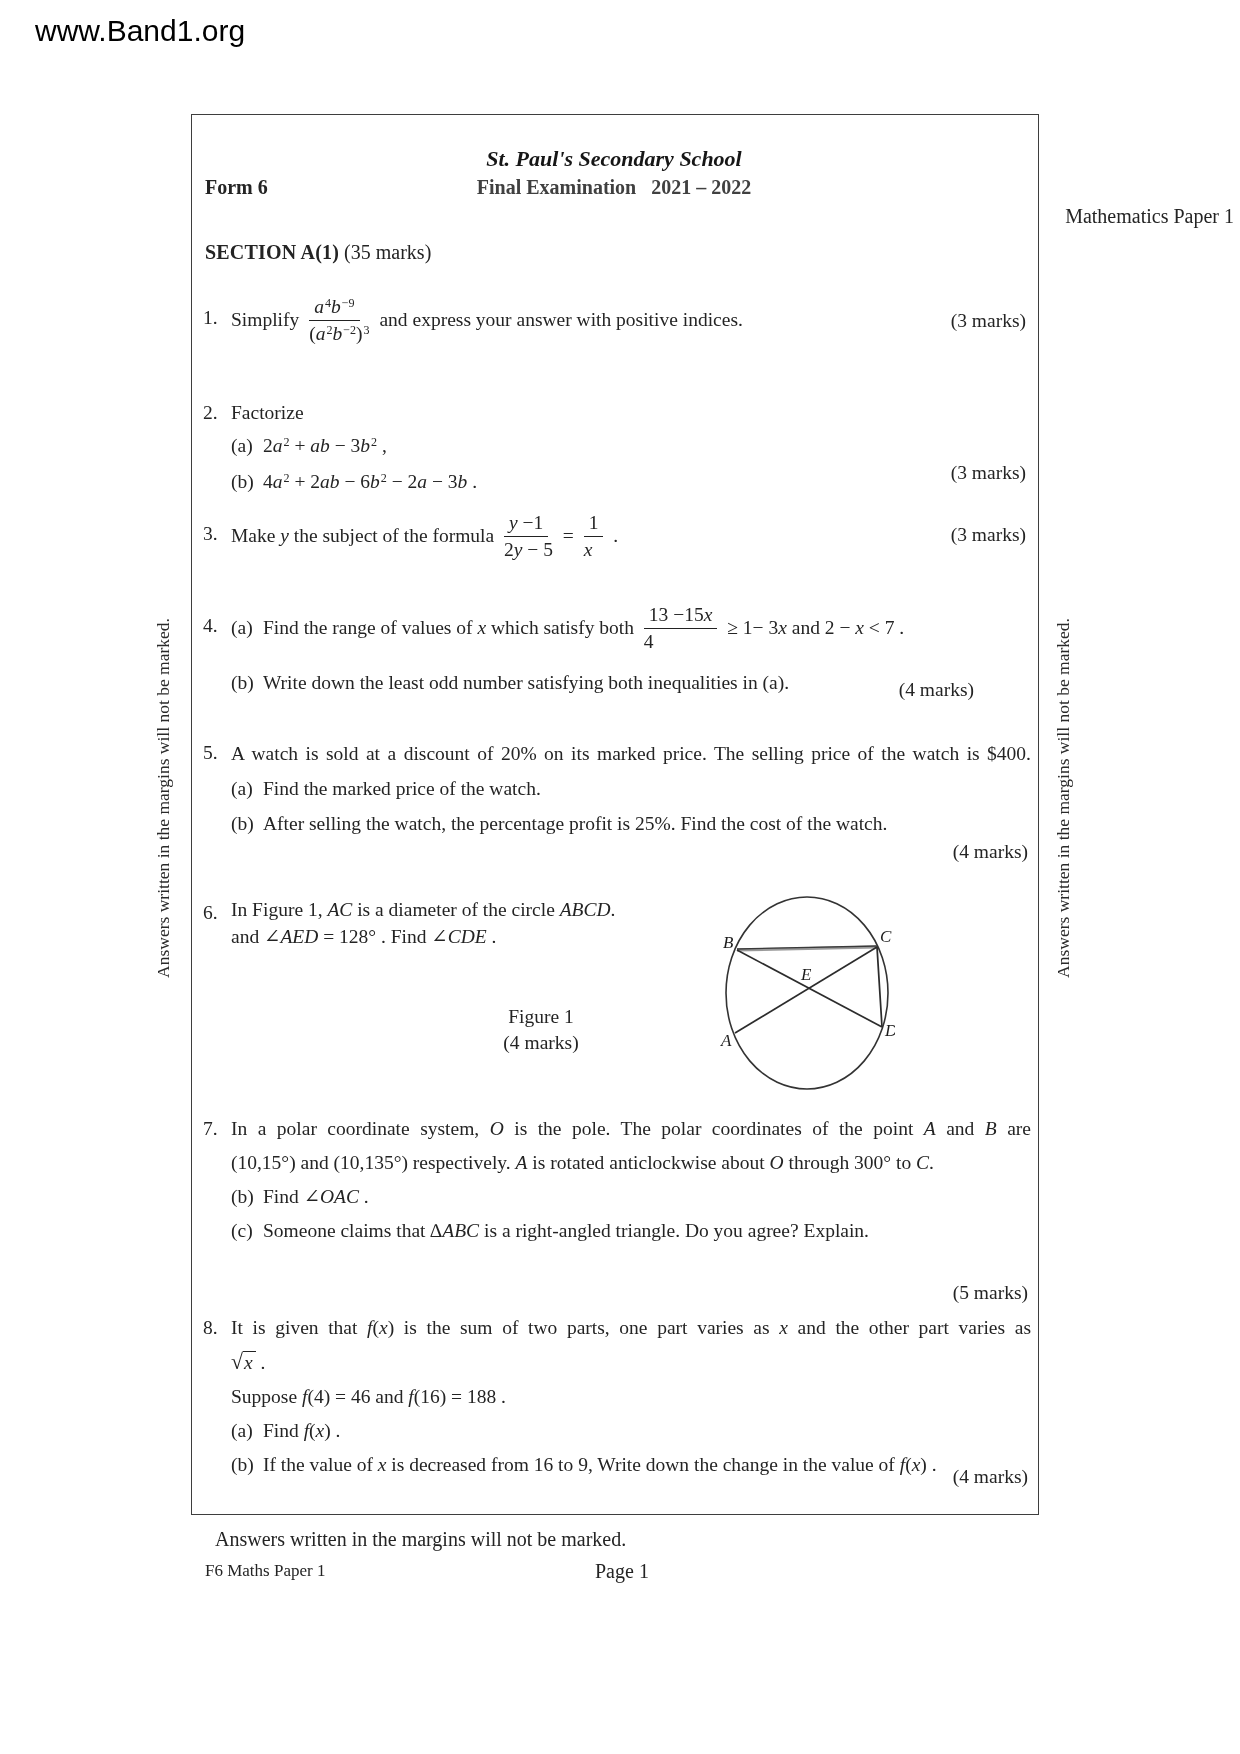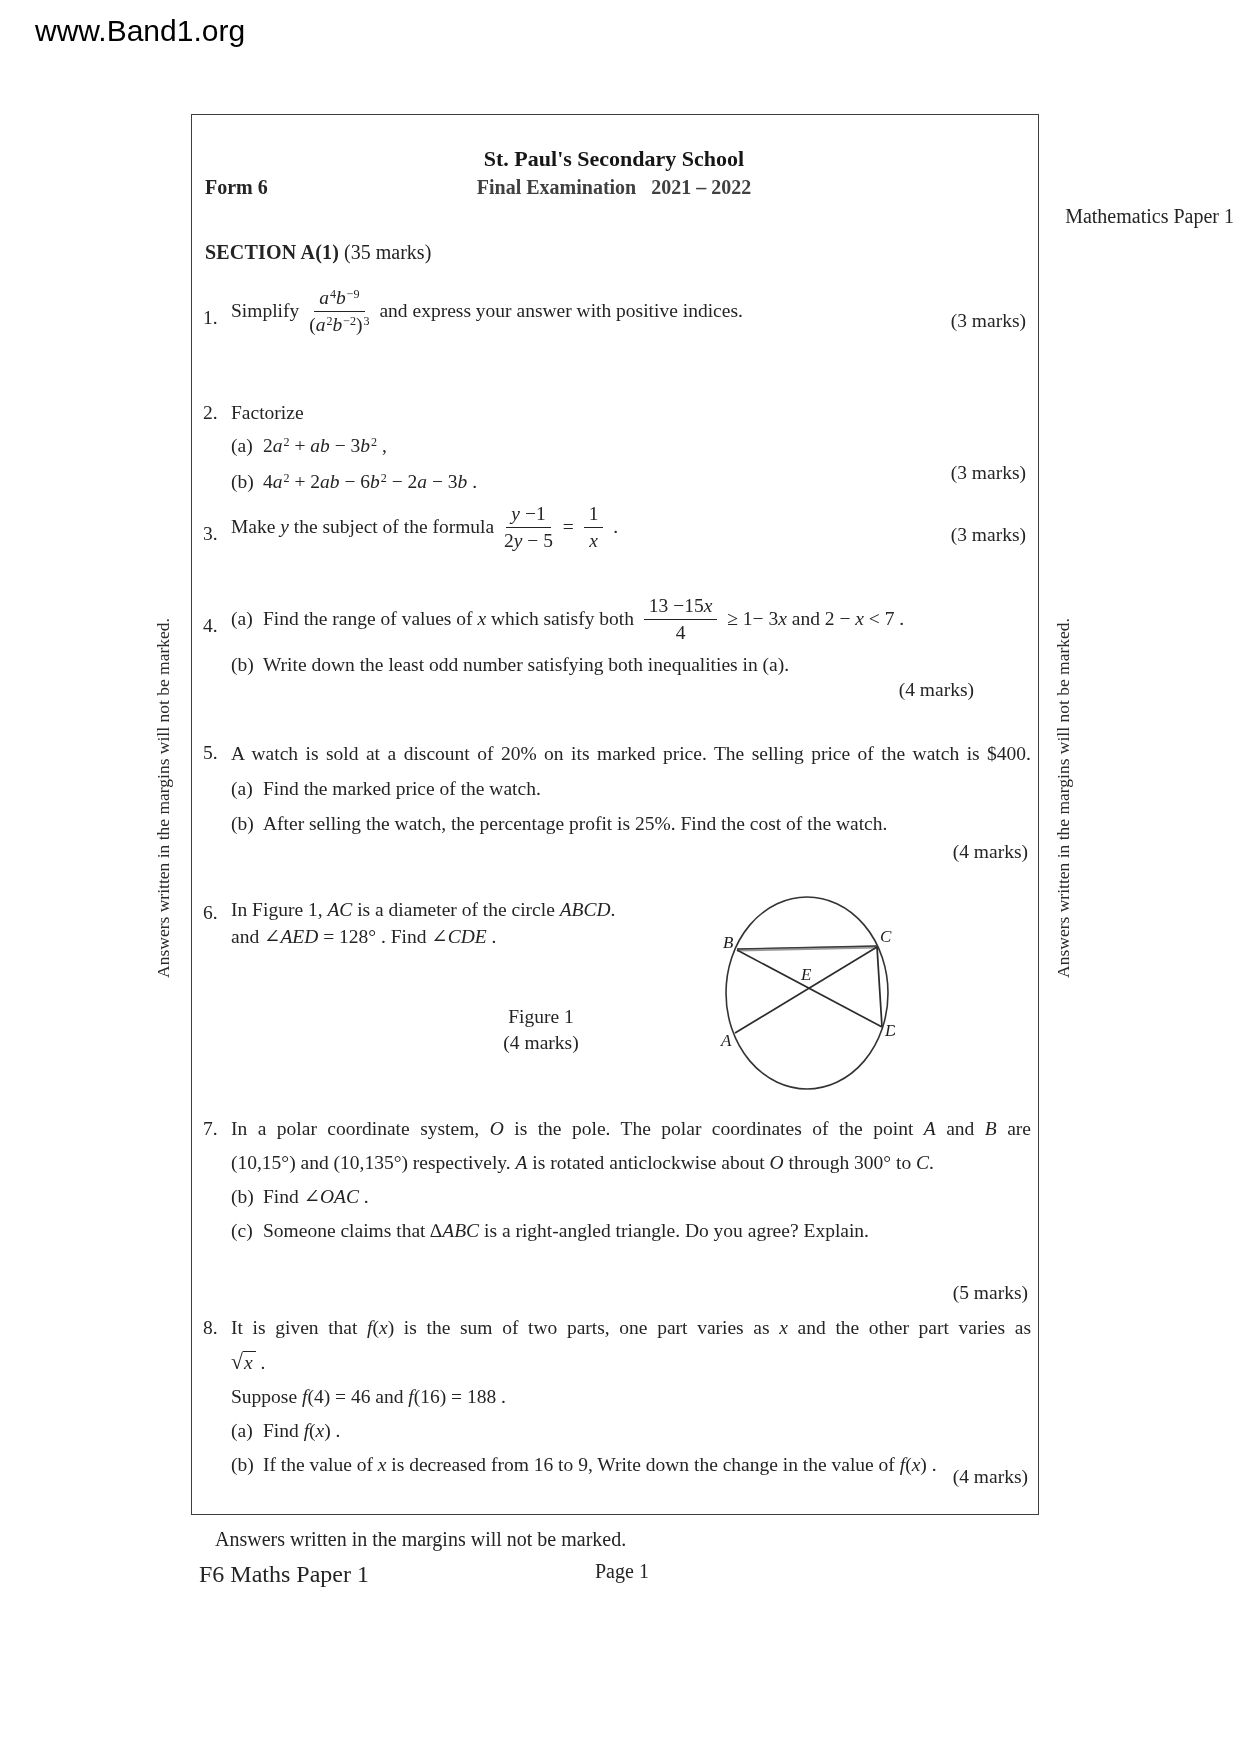--- a/index.html
+++ b/index.html
@@ -7,56 +7,56 @@
         font-family:"Liberation Serif","DejaVu Serif",serif;color:#242424;}
   .watermark{position:absolute;left:35px;top:14px;font-family:"Liberation Sans","DejaVu Sans",sans-serif;
              font-size:30px;color:#000000;}
   .border-box{position:absolute;left:191px;top:114px;width:846px;height:1399px;
               border:1.6px solid #3e3e3e;}
   .vnote{position:absolute;white-space:nowrap;font-size:17.5px;color:#2a2a2a;
          transform:translate(-50%,-50%) rotate(-90deg);}
   .vnote.left{left:163px;top:798px;}
   .vnote.right{left:1063px;top:798px;}
   .hline{position:absolute;white-space:pre;}
-  .school{left:0;right:0;top:146px;text-align:center;font-weight:bold;font-size:22px;color:#161616;}
+  .school{left:0;right:0;top:146px;text-align:center;font-weight:bold;font-size:22px;color:#161616;font-style:italic;}
   .school-in{display:inline-block;transform:translateX(-6px);}
   .form{left:205px;top:176px;font-weight:bold;font-size:20px;}
   .exam{left:0;right:0;top:176px;text-align:center;font-weight:bold;font-size:20px;color:#404040;}
   .paper-name{left:0;right:0;top:205px;text-align:right;font-size:20px;}
   .center-shift{display:inline-block;transform:translateX(-6px);}
   .section-head{position:absolute;left:205px;top:241px;font-size:20px;}
   .section-head b{letter-spacing:0.2px;}
   
   .q{position:absolute;left:203px;font-size:19.5px;}
   .qnum{position:absolute;left:0;top:0;line-height:34px;}
   .tallfirst .qnum{line-height:64px;}
   .qrows{margin-left:28px;}
   .row{line-height:34px;white-space:nowrap;}
   .q6 .row{line-height:27px;}
   .q2 .row{line-height:33px;}
   .q5 .row{line-height:35px;}
   .jrow{width:800px;white-space:normal;text-align:justify;text-align-last:justify;}
   .plabel{display:inline-block;width:32px;}
   sup{font-size:0.62em;position:relative;top:-0.5em;vertical-align:baseline;margin-left:1px;}
-  .frac{display:inline-flex;flex-direction:column;align-items:center;vertical-align:middle;
-        margin:1px 5px;line-height:1.25;position:relative;top:-1px;}
+  .frac{display:inline-flex;flex-direction:column;align-items:flex-start;vertical-align:middle;
+        margin:10px 5px;line-height:1.25;position:relative;top:-1px;}
   .fn{border-bottom:1.4px solid #222;padding:0 5px 1px;}
   .fd{padding-top:1px;}
   .sqrt .rd{font-size:1.12em;}
   .sqrt .rc{border-top:1.5px solid #222;padding:0 3px 0 1px;}
   .marks{position:absolute;font-size:19.5px;}
   .m0{top:310px;right:214px;} .m1{top:462px;right:214px;} .m2{top:524px;right:214px;}
   .m3{top:679px;right:266px;} .m4{top:841px;right:212px;}
   .m6{top:1282px;right:212px;} .m7{top:1466px;right:212px;}
   .fig-caption{position:absolute;left:499px;top:1004px;width:84px;text-align:center;
                font-size:19.5px;line-height:26px;}
   .figure{position:absolute;left:715px;top:888px;width:180px;height:210px;}
   .figure text{font-family:"Liberation Serif","DejaVu Serif",serif;font-style:italic;font-size:17px;fill:#1c1c1c;}
   .footer-note{position:absolute;left:215px;top:1528px;font-size:20px;}
-  .footer-doc{position:absolute;left:199px;top:1561px;font-size:24px;}
+  .footer-doc{position:absolute;left:205px;top:1561px;font-size:17px;}
   .footer-page{position:absolute;left:595px;top:1560px;font-size:20px;}
 </style>
 </head>
 <body>
 
 <div class="page">
 
   <div class="watermark">www.Band1.org</div>
 
   <div class="border-box"></div>

